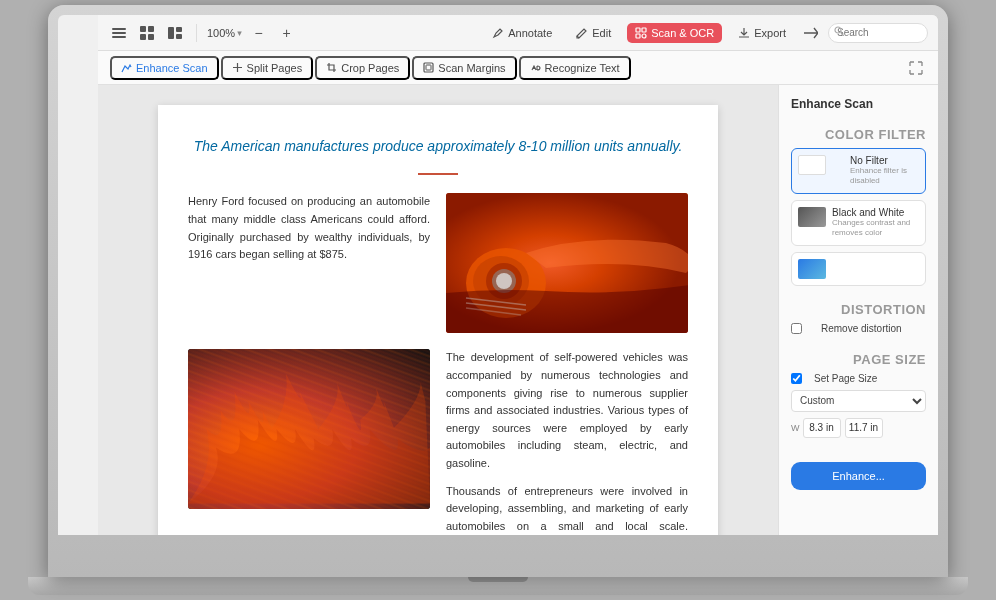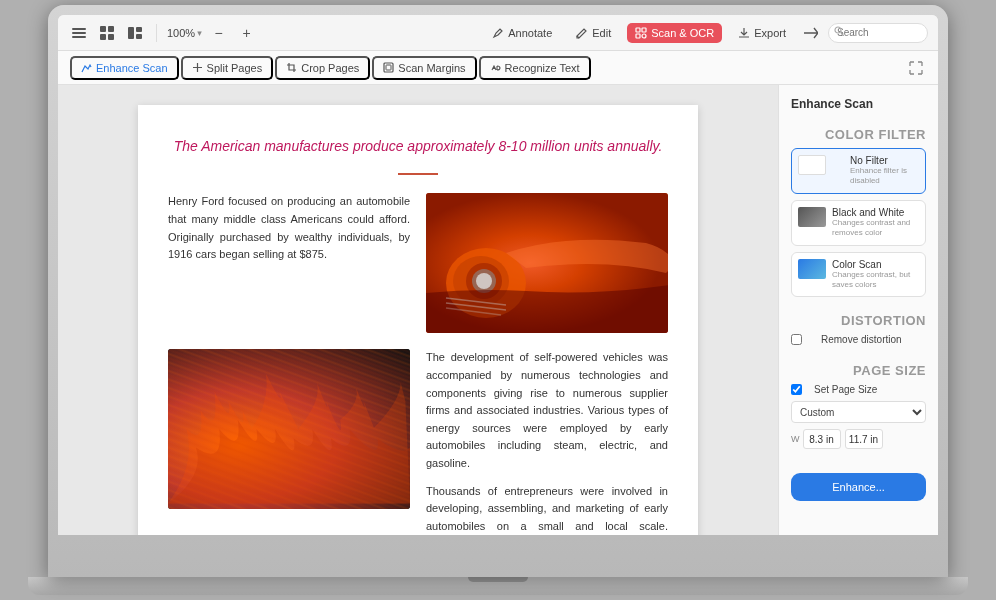--- a/index.html
+++ b/index.html
@@ -22,20 +22,21 @@
       box-shadow: 0 4px 20px rgba(0,0,0,0.4);
     }
     .screen {
       width: 100%;
       height: 520px;
       background: #f0f0f0;
       border-radius: 6px 6px 0 0;
       overflow: hidden;
       display: flex;
       flex-direction: column;
+      padding-left: 40px;
     }
 
     
     .toolbar {
       background: #f5f5f5;
       border-bottom: 1px solid #ddd;
       height: 36px;
       display: flex;
       align-items: center;
       padding: 0 10px;
@@ -171,21 +172,21 @@
       min-height: 460px;
       box-shadow: 0 2px 8px rgba(0,0,0,0.15);
       padding: 30px 30px 20px 30px;
       position: relative;
     }
 
     
     .doc-header-text {
       text-align: center;
       font-style: italic;
-      color: #be185d;
+      color: #0369a1;
       font-size: 14px;
       line-height: 1.6;
       margin-bottom: 16px;
     }
     .doc-divider {
       width: 40px;
       height: 2px;
       background: #c8523a;
       margin: 0 auto 18px auto;
     }
@@ -582,24 +583,20 @@
             <div class="filter-card">
               <div class="filter-thumb bw"></div>
               <div class="filter-card-text">
                 <div class="filter-name">Black and White</div>
                 <div class="filter-desc">Changes contrast and removes color</div>
               </div>
             </div>
 
             <div class="filter-card">
               <div class="filter-thumb color-scan"></div>
-              <div class="filter-card-text">
-                <div class="filter-name">Color Scan</div>
-                <div class="filter-desc">Changes contrast, but saves colors</div>
-              </div>
             </div>
           </div>
 
           <div>
             <div class="section-label">DISTORTION</div>
             <div class="checkbox-row">
               <input type="checkbox" style="">
               <label class="checkbox-label">Remove distortion</label>
             </div>
           </div>

